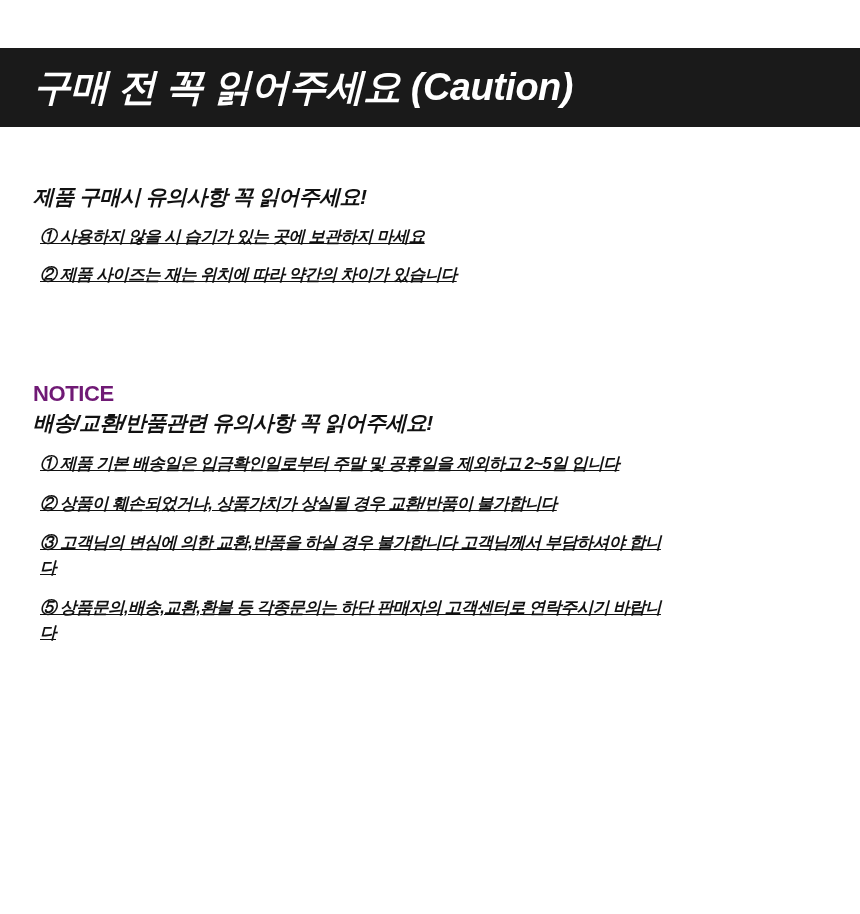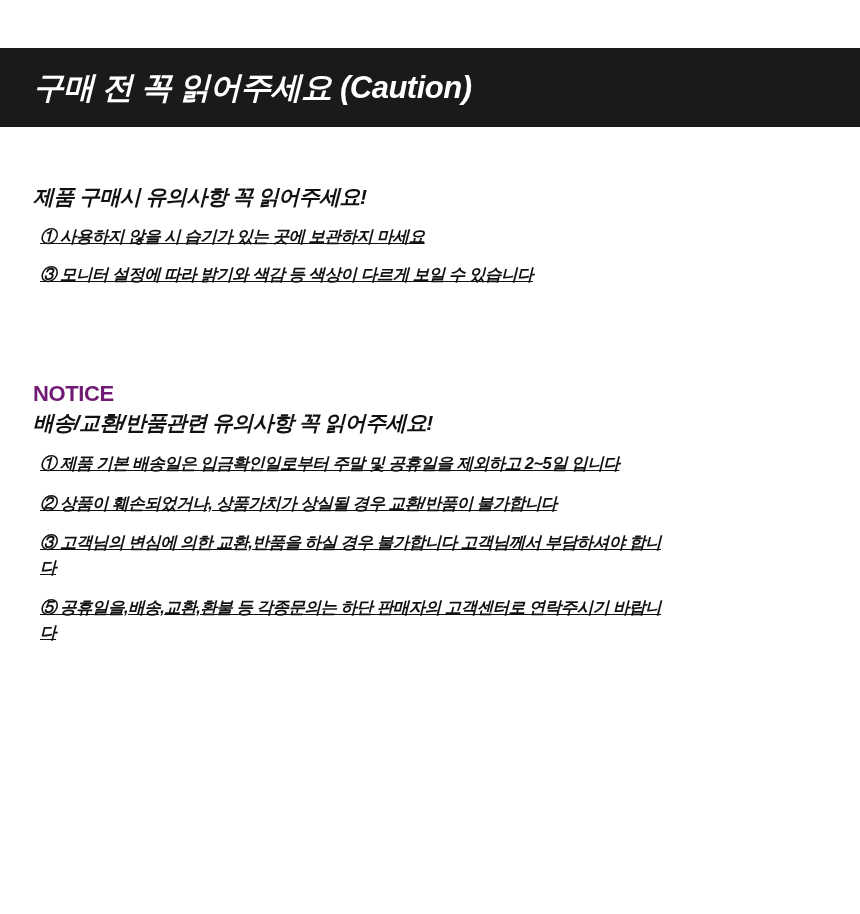--- a/index.html
+++ b/index.html
@@ -25,21 +25,21 @@
     left: 0;
     top: 48px;
     width: 860px;
     height: 79px;
     background: #1a1a1a;
     display: flex;
     align-items: center;
   }
   .header-title {
     color: #ffffff;
-    font-size: 31px;
+    font-size: 38px;
     font-weight: bold;
     font-style: italic;
     letter-spacing: -0.5px;
     margin-left: 33px;
   }
   .body-area {
     position: absolute;
     left: 0;
     top: 127px;
     width: 694px;
@@ -106,29 +106,29 @@
   <div class="header-bar">
     <div class="header-title">구매 전 꼭 읽어주세요 (Caution)</div>
   </div>
 
   <div class="body-area">
 
     <div class="section section-1">
       <h2 class="section-heading">제품 구매시 유의사항 꼭 읽어주세요!</h2>
       <ul class="item-list">
         <li class="item">① 사용하지 않을 시 습기가 있는 곳에 보관하지 마세요</li>
-        <li class="item">③ 모니터 설정에 따라 밝기와 색감 등 색상이 다르게 보일 수 있습니다</li>
+        <li class="item">② 제품 사이즈는 재는 위치에 따라 약간의 차이가 있습니다</li>
       </ul>
     </div>
 
     <div class="section section-2">
       <div class="notice-label">NOTICE</div>
       <h2 class="section-heading">배송/교환/반품관련 유의사항 꼭 읽어주세요!</h2>
       <ul class="item-list">
         <li class="item">① 제품 기본 배송일은 입금확인일로부터 주말 및 공휴일을 제외하고 2~5일 입니다</li>
         <li class="item">② 상품이 훼손되었거나, 상품가치가 상실될 경우 교환/반품이 불가합니다</li>
         <li class="item">③ 고객님의 변심에 의한 교환,반품을 하실 경우 불가합니다 고객님께서 부담하셔야 합니다</li>
-        <li class="item">⑤ 공휴일을,배송,교환,환불 등 각종문의는 하단 판매자의 고객센터로 연락주시기 바랍니다</li>
+        <li class="item">⑤ 상품문의,배송,교환,환불 등 각종문의는 하단 판매자의 고객센터로 연락주시기 바랍니다</li>
       </ul>
     </div>
 
   </div>
 </div>
 
 </body></html>

